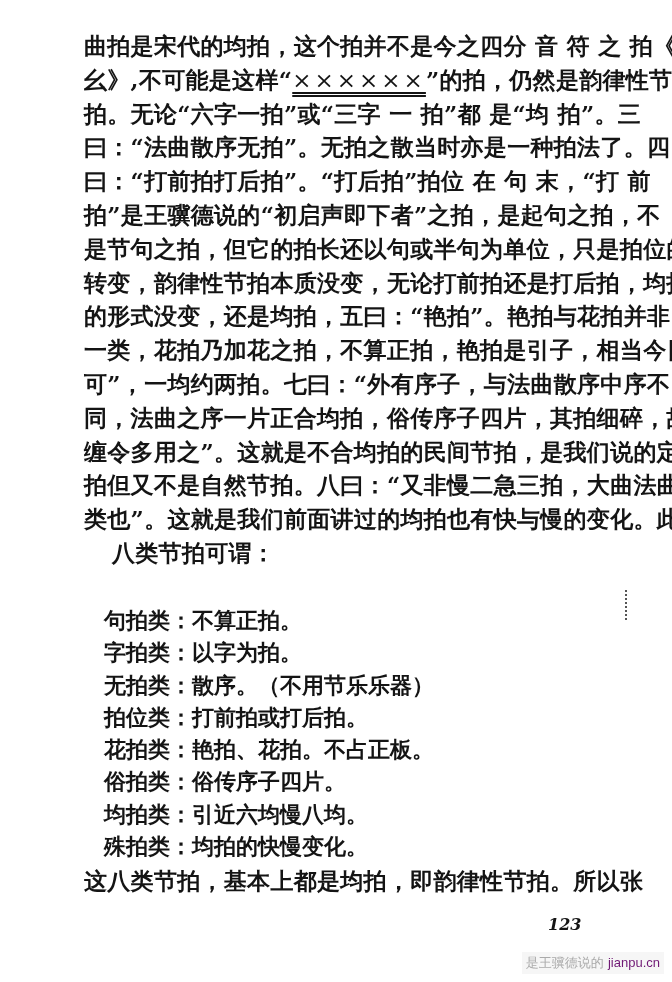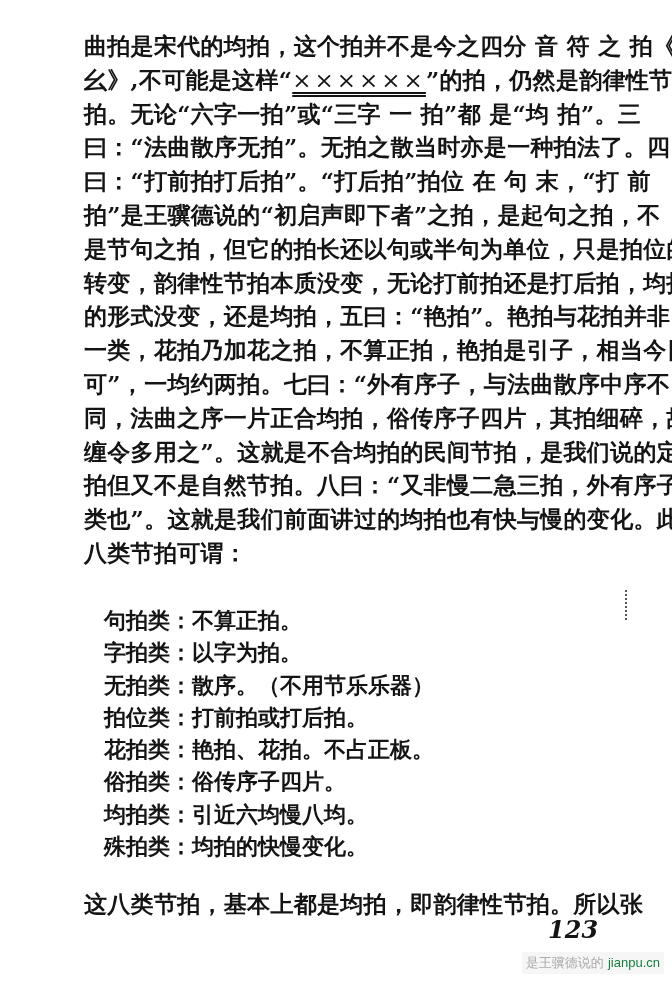--- a/index.html
+++ b/index.html
@@ -7,60 +7,60 @@
     width: 672px; height: 982px; background: #ffffff; position: relative; overflow: hidden;
     font-family: "DejaVu Serif", "Liberation Serif", serif; color: #141414;
   }
   .page { position: absolute; left: 0; top: 0; width: 672px; height: 982px; }
   .para {
     position: absolute; left: 84px; top: 29px; width: 532px;
     font-size: 23px; line-height: 33.8px; font-weight: bold;
     text-align: justify; text-align-last: justify; letter-spacing: 0.3px;
   }
   .line { display: block; height: 33.8px; white-space: nowrap; text-align-last: justify; text-align: justify; }
-  .line.last { text-align-last: left; }
+  .line.last { text-align-last: left; margin-left: 28px; }
   .xmarks { text-decoration: underline double; text-underline-offset: 4px; font-weight: normal; letter-spacing: 3px; }
   .list { position: absolute; left: 104px; top: 604px; font-size: 22px; line-height: 32.3px; font-weight: bold; }
   .list-item { display: block; white-space: nowrap; }
   .closing {
-    position: absolute; left: 84px; top: 889px; width: 532px;
+    position: absolute; left: 84px; top: 866px; width: 532px;
     font-size: 23px; font-weight: bold; white-space: nowrap; text-align-last: justify; letter-spacing: 0.3px;
   }
   .page-number {
-    position: absolute; left: 548px; top: 915px; font-size: 24px; font-weight: bold; font-style: italic;
+    position: absolute; left: 548px; top: 915px; font-size: 16px; font-weight: bold; font-style: italic;
     font-family: "DejaVu Serif", serif;
   }
   .margin-mark { position: absolute; left: 625px; top: 590px; width: 2px; height: 30px;
     border-left: 2px dotted #555; }
   .watermark {
     position: absolute; right: 8px; top: 952px; font-size: 13px; color: #aaa;
     font-family: "DejaVu Sans", sans-serif; background: #f6f6f6; padding: 2px 4px;
   }
-  .watermark .dom { color: #15803d; font-family: "Liberation Sans", sans-serif; }
+  .watermark .dom { color: #701a75; font-family: "Liberation Sans", sans-serif; }
 </style>
 </head>
 <body>
 
 <div class="page">
 
   <div class="para">
     <span class="line">曲拍是宋代的均拍，这个拍并不是今之四分 音 符 之 拍《六</span>
     <span class="line"><span>幺》,不可能是这样“</span><span class="xmarks">××××××</span><span>”的拍，仍然是韵律性节</span></span>
     <span class="line">拍。无论“六字一拍”或“三字 一 拍”都 是“均 拍”。三</span>
     <span class="line">曰：“法曲散序无拍”。无拍之散当时亦是一种拍法了。四</span>
     <span class="line">曰：“打前拍打后拍”。“打后拍”拍位 在 句 末，“打 前</span>
     <span class="line">拍”是王骥德说的“初启声即下者”之拍，是起句之拍，不</span>
     <span class="line">是节句之拍，但它的拍长还以句或半句为单位，只是拍位的</span>
     <span class="line">转变，韵律性节拍本质没变，无论打前拍还是打后拍，均拍</span>
     <span class="line">的形式没变，还是均拍，五曰：“艳拍”。艳拍与花拍并非</span>
     <span class="line">一类，花拍乃加花之拍，不算正拍，艳拍是引子，相当今日</span>
     <span class="line">可”，一均约两拍。七曰：“外有序子，与法曲散序中序不</span>
     <span class="line">同，法曲之序一片正合均拍，俗传序子四片，其拍细碎，故</span>
     <span class="line">缠令多用之”。这就是不合均拍的民间节拍，是我们说的定</span>
-    <span class="line">拍但又不是自然节拍。八曰：“又非慢二急三拍，外有序子</span>
+    <span class="line">拍但又不是自然节拍。八曰：“又非慢二急三拍，大曲法曲</span>
     <span class="line">类也”。这就是我们前面讲过的均拍也有快与慢的变化。此</span>
     <span class="line last">八类节拍可谓：</span>
   </div>
 
   <div class="margin-mark"></div>
 
   <div class="list">
     <span class="list-item"><span>句拍类</span><span>：</span><span>不算正拍。</span></span>
     <span class="list-item"><span>字拍类</span><span>：</span><span>以字为拍。</span></span>
     <span class="list-item"><span>无拍类</span><span>：</span><span>散序。（不用节乐乐器）</span></span>

